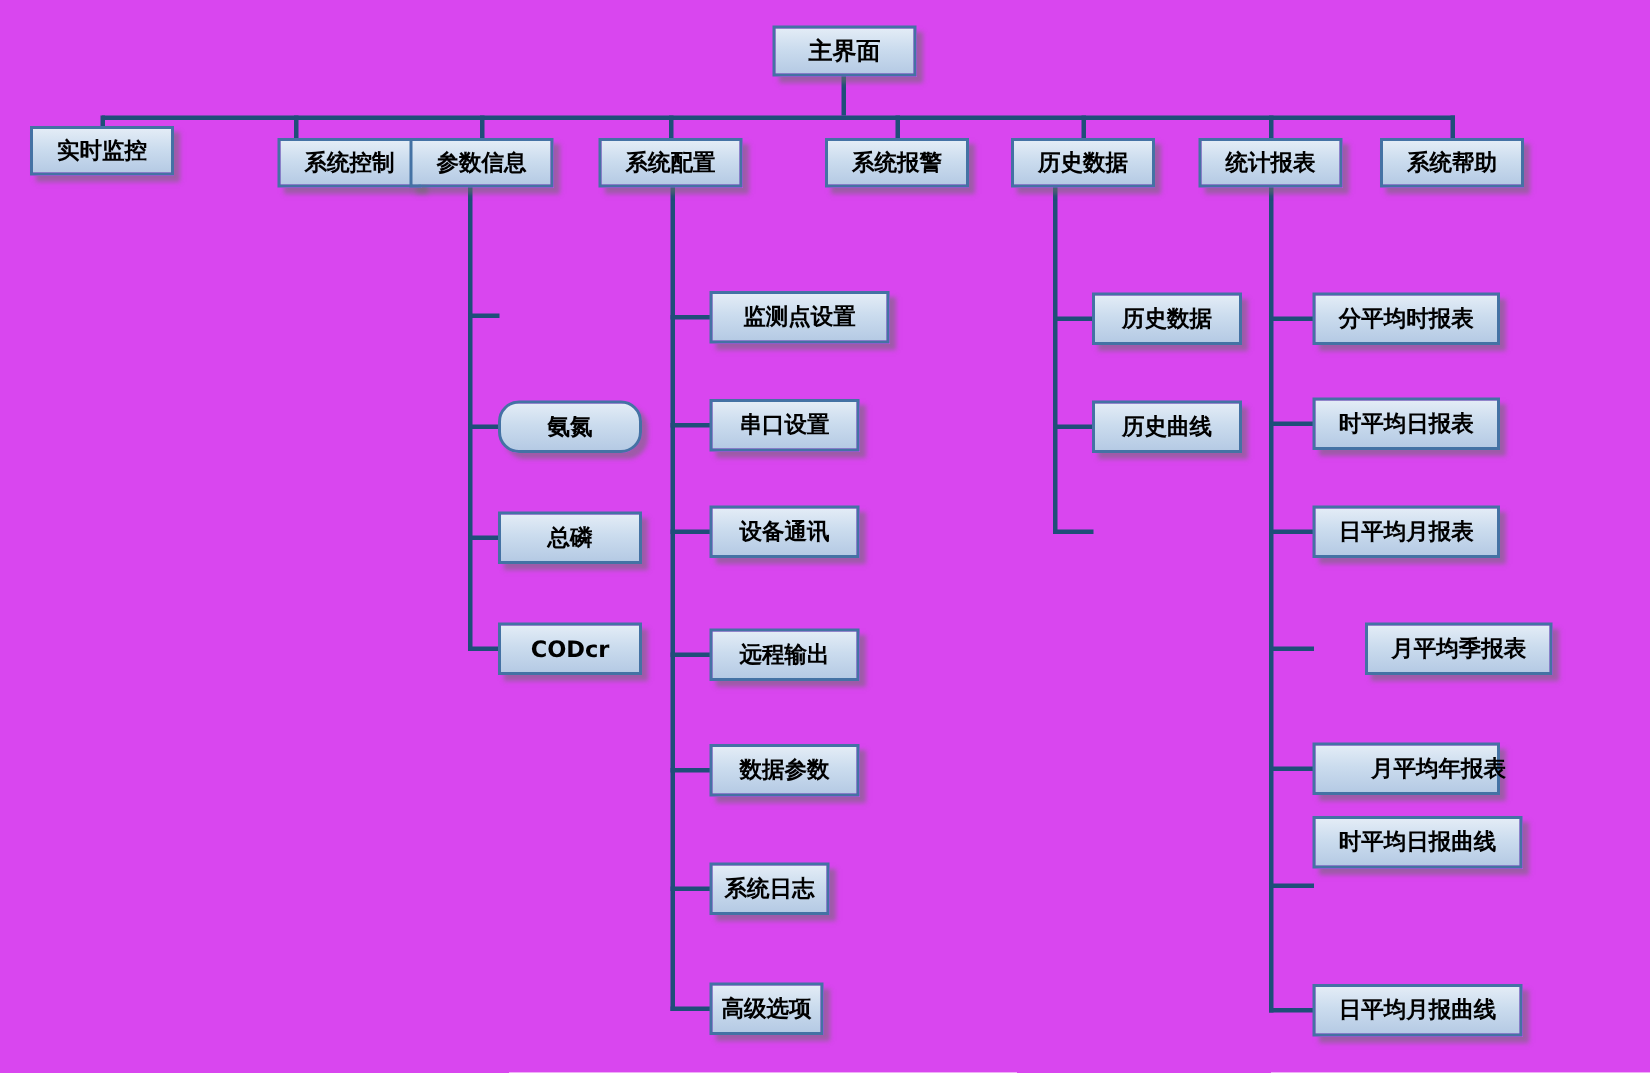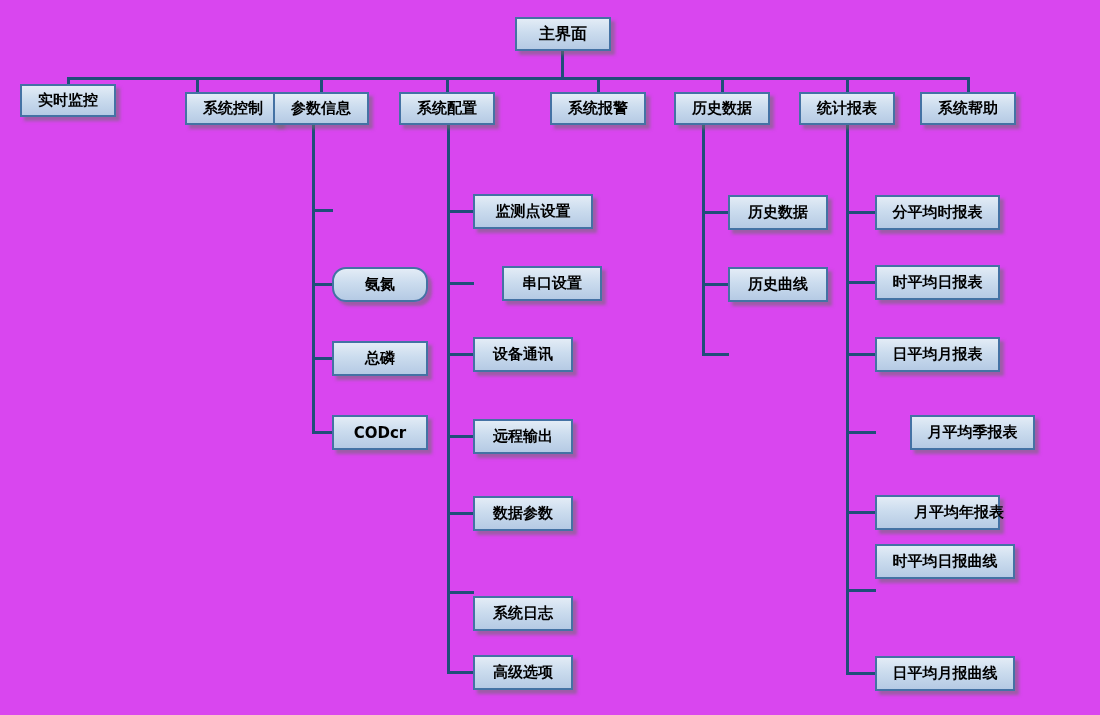--- a/index.html
+++ b/index.html
@@ -81,26 +81,26 @@
   <div class="node l2" style="left:550px;top:92px;width:96px;">系统报警</div>
   <div class="node l2" style="left:674px;top:92px;width:96px;">历史数据</div>
   <div class="node l2" style="left:799px;top:92px;width:96px;">统计报表</div>
   <div class="node l2" style="left:920px;top:92px;width:96px;">系统帮助</div>
 
   <div class="node" style="left:332px;top:267px;width:96px;border-radius:14px;">氨氮</div>
   <div class="node" style="left:332px;top:341px;width:96px;">总磷</div>
   <div class="node" style="left:332px;top:415px;width:96px;">CODcr</div>
 
   <div class="node" style="left:473px;top:194px;width:120px;">监测点设置</div>
-  <div class="node" style="left:473px;top:266px;width:100px;margin-left:29px;">串口设置</div>
+  <div class="node" style="left:473px;top:266px;width:100px;">串口设置</div>
   <div class="node" style="left:473px;top:337px;width:100px;">设备通讯</div>
   <div class="node" style="left:473px;top:419px;width:100px;">远程输出</div>
   <div class="node" style="left:473px;top:496px;width:100px;">数据参数</div>
-  <div class="node" style="left:473px;top:575px;width:100px;margin-top:21px;">系统日志</div>
-  <div class="node" style="left:473px;top:655px;width:100px;">高级选项</div>
+  <div class="node" style="left:473px;top:575px;width:80px;">系统日志</div>
+  <div class="node" style="left:473px;top:655px;width:76px;">高级选项</div>
 
   <div class="node" style="left:728px;top:195px;width:100px;">历史数据</div>
   <div class="node" style="left:728px;top:267px;width:100px;">历史曲线</div>
 
   <div class="node" style="left:875px;top:195px;width:125px;">分平均时报表</div>
   <div class="node" style="left:875px;top:265px;width:125px;">时平均日报表</div>
   <div class="node" style="left:875px;top:337px;width:125px;">日平均月报表</div>
   <div class="node" style="left:875px;top:415px;width:125px;margin-left:35px;">月平均季报表</div>
   <div class="node" style="left:875px;top:495px;width:125px;padding-left:43px;">月平均年报表</div>
   <div class="node" style="left:875px;top:544px;width:140px;">时平均日报曲线</div>

